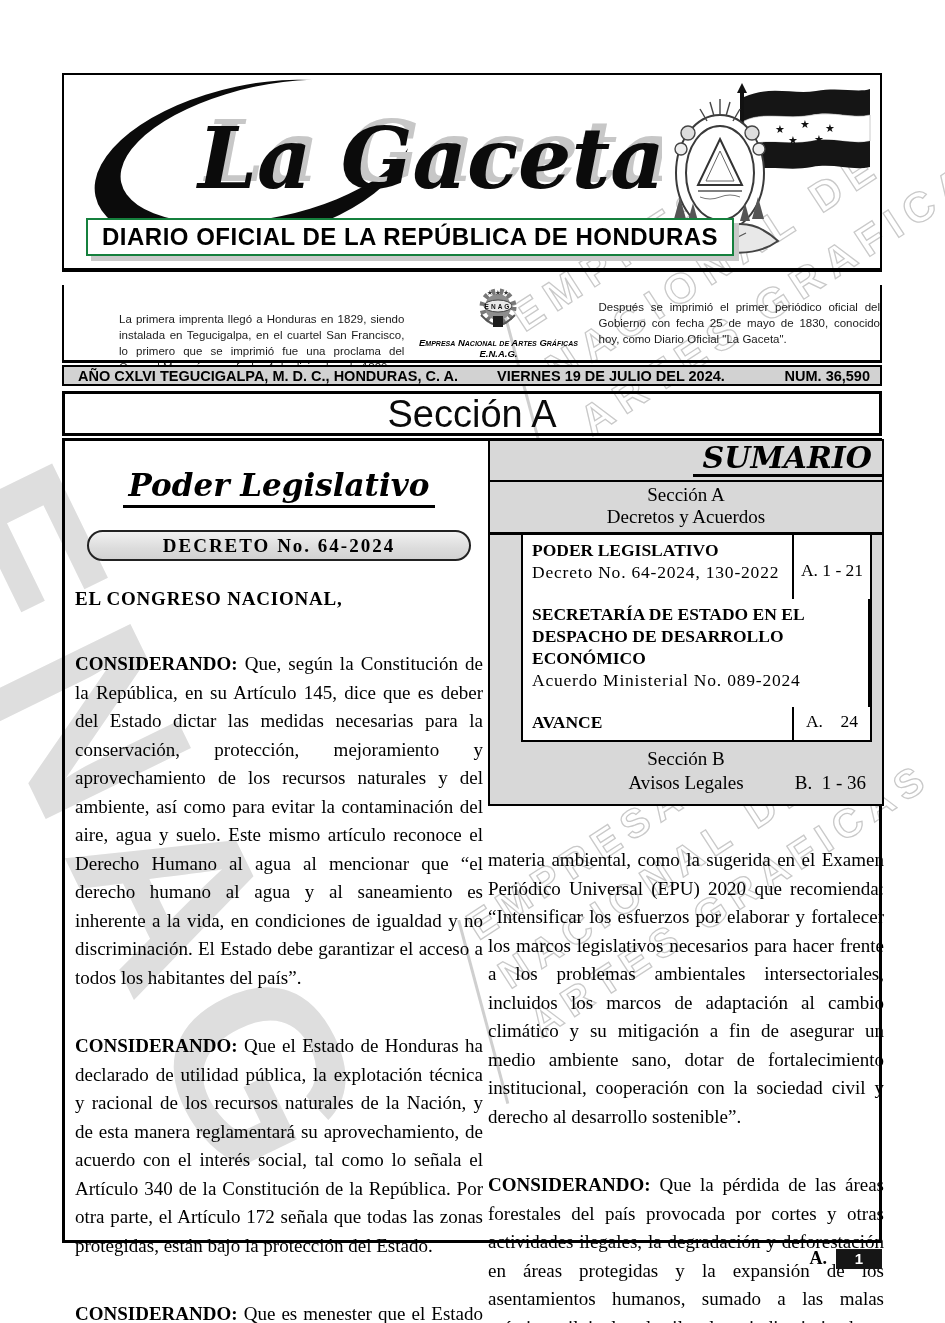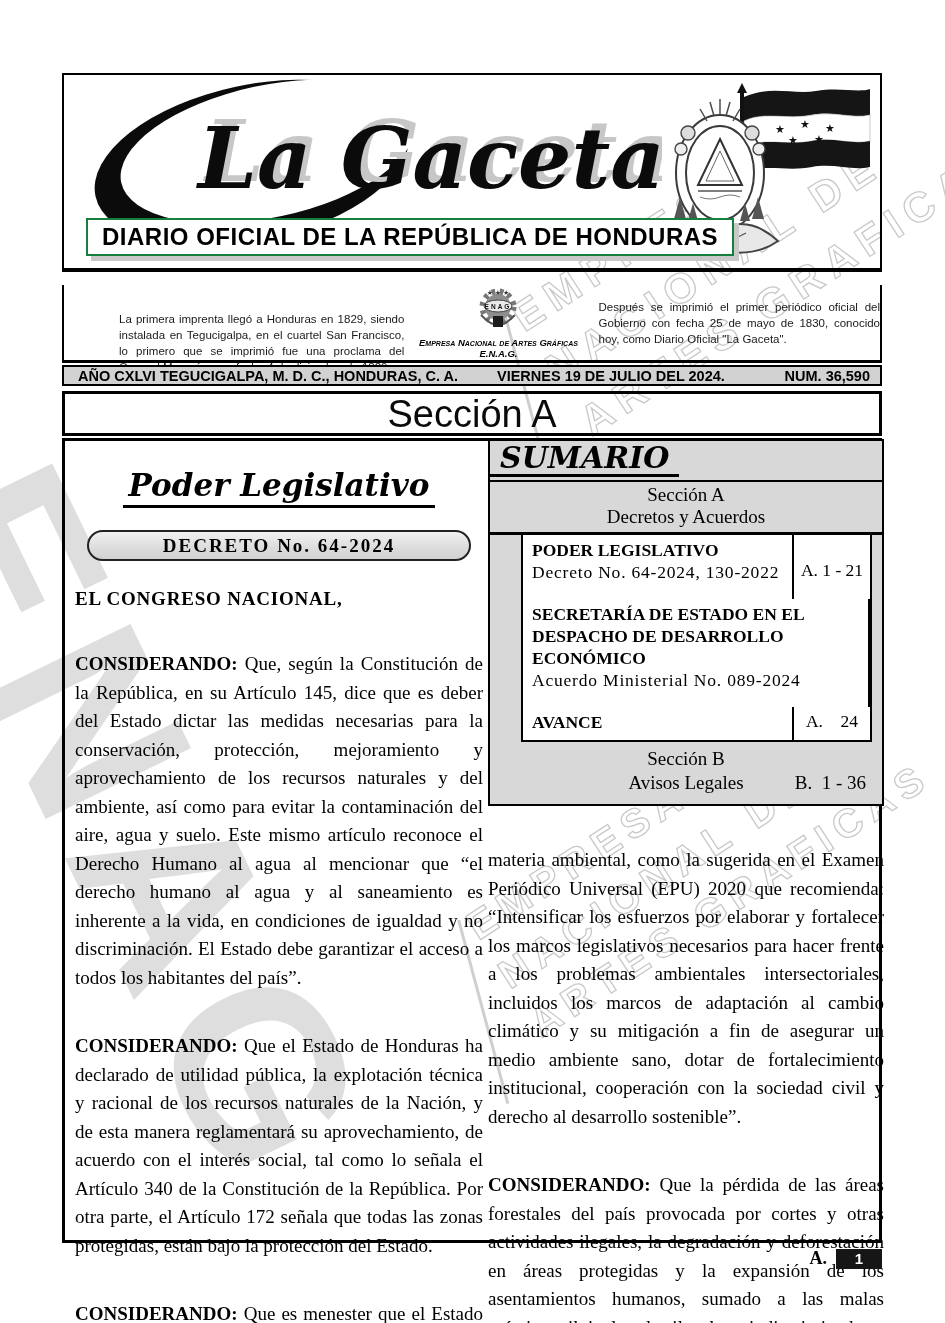--- a/index.html
+++ b/index.html
@@ -103,21 +103,21 @@
     text-align:center; line-height:27px;
     font-weight:bold; font-size:19px; letter-spacing:2px;
   }
   .congress{ margin-top:27px; font-weight:bold; font-size:19px; letter-spacing:0.8px; }
 
   .body-par{ margin-top:40px; font-size:19px; line-height:28.5px; text-align:justify; }
   .body-par .lead{ font-weight:bold; }
 
   
   .sumario{ border:2px solid #000; background:#d8d8d8; }
-  .sum-title-row{ text-align:left; border-bottom:2px solid #000; padding:1px 0 3px 0; }
+  .sum-title-row{ text-align:right; border-bottom:2px solid #000; padding:1px 0 3px 0; }
   .sum-title{
     display:inline-block; font-family:"DejaVu Serif",serif; font-weight:bold; font-style:italic;
     font-size:30px; border-bottom:3px solid #000; padding:0 10px 0 10px; line-height:32px;
   }
   .sum-seca{ text-align:center; font-size:19px; line-height:22px; padding:2px 0 4px 0; border-bottom:3px solid #000; }
   .sum-inner{ margin-left:31px; margin-right:10px; background:#fff; border:2px solid #000; border-top:none; }
   .s-entry{ display:flex; }
   .s-main{ flex:1; border-right:2px solid #000; padding:4px 4px 16px 9px; }
   .s-entry:last-child .s-main{ padding-bottom:7px; }
   .s-title{ font-weight:bold; font-size:17.5px; line-height:22px; }

